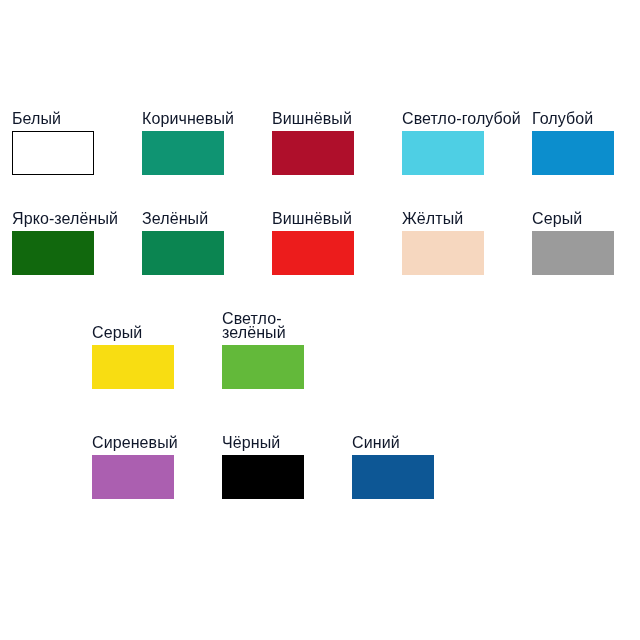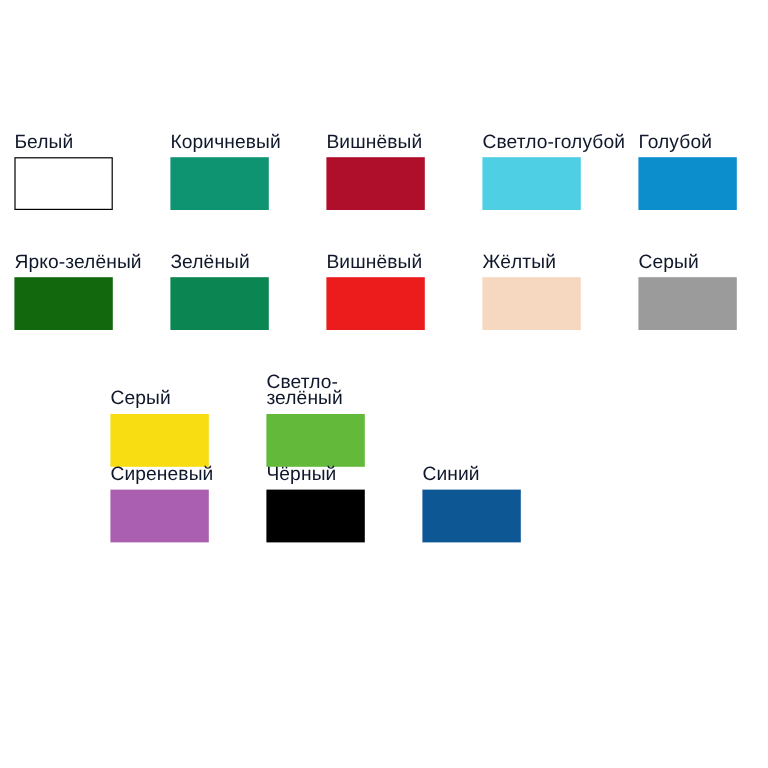--- a/index.html
+++ b/index.html
@@ -32,21 +32,21 @@
     flex-direction: row;
     align-items: flex-end;
   }
 
   .row-wide  { left: 12px; }
   .row-inset { left: 92px; }
 
   .row-1 { top: 112px; }
   .row-2 { top: 212px; }
   .row-3 { top: 312px; }
-  .row-4 { top: 389px; }
+  .row-4 { top: 436px; }
 
   .swatch-cell {
     width: 130px;
     display: flex;
     flex-direction: column;
     justify-content: flex-end;
     box-sizing: border-box;
   }
 
   .swatch-label {

